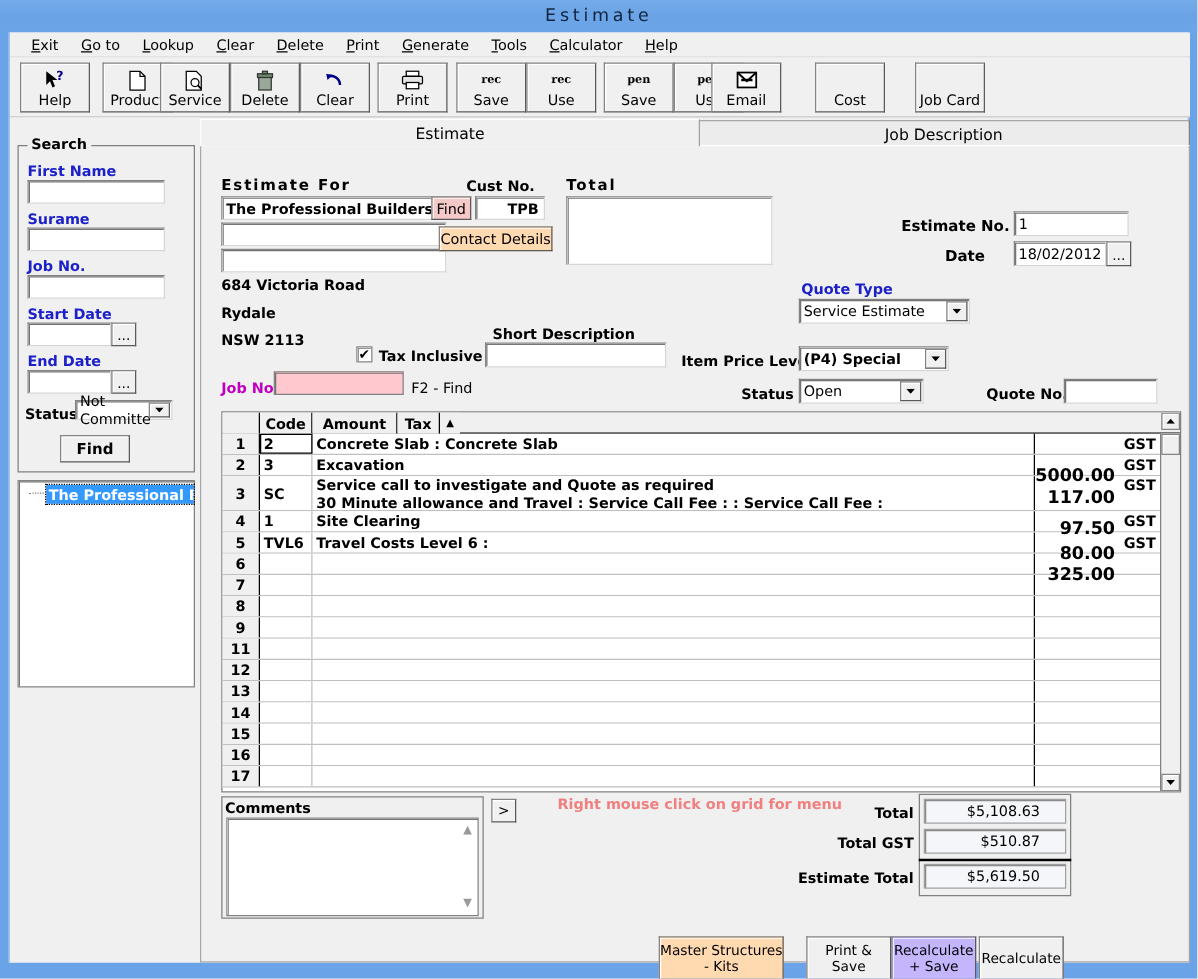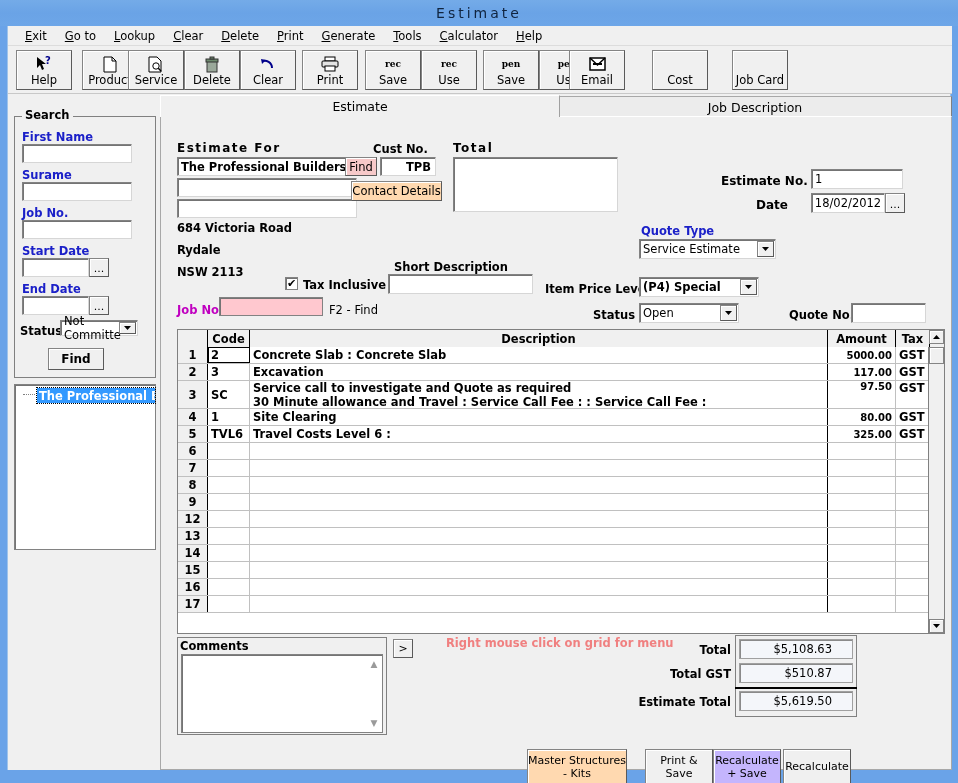--- a/index.html
+++ b/index.html
@@ -233,22 +233,22 @@
     font-size: 11.5px; font-weight: bold; color: #000;
     display: flex; align-items: center; padding-left: 3px;
   }
   .gc-desc {
     flex: 1; border-right: 1px solid #000;
     font-size: 11.5px; font-weight: bold; color: #000;
     display: flex; flex-direction: column; justify-content: center; padding-left: 3px;
   }
   .gc-amt {
     width: 68px; min-width: 68px; border-right: 1px solid #c0c0c0;
-    font-size: 10px; font-weight: bold; color: #000;
-    display: flex; align-items: center; justify-content: flex-end; padding-right: 3px;
+    font-size: 14px; font-weight: bold; color: #000;
+    display: flex; align-items: center; justify-content: flex-end; padding-right: 3px; margin-top: 34px;
   }
   .gc-tax {
     width: 34px; min-width: 34px; border-right: 1px solid #808080;
     font-size: 11.5px; font-weight: bold; color: #000;
     display: flex; align-items: center; padding-left: 3px;
   }
   .gc-pad { width: 16px; min-width: 16px; background: #f0f0f0; }
   .cellsel { outline: 1.5px solid #000; outline-offset: -1px; }
   .gvscroll {
     position: absolute; right: 0; top: 17px; width: 16px; bottom: 0;
@@ -572,21 +572,20 @@
         </span>
       </div>
 
       <div class="boldlbl" style="left:628px; top:191px;">Quote No.</div>
       <div class="tinput" style="left:690px; top:186px; width:75px; height:20px;"></div>
 
       <div class="grid">
         <div class="gridhdr" id="gridhdr">
             <div class="gh" style="width: 30px; min-width: 30px;"></div>
             <div class="gh" style="width: 42px; min-width: 42px;">Code</div>
-            <div class="gh" style="flex: 1 1 0%;">Description</div>
             <div class="gh" style="width: 68px; min-width: 68px;">Amount</div>
             <div class="gh" style="width: 34px; min-width: 34px;">Tax</div>
             <div class="gh" style="width: 16px; min-width: 16px; border-right: none; font-size: 8px;">▲</div>
           </div>
         <div class="gridbody" id="gridbody">
             <div class="grow" style="height: 17px;">
               <div class="gc-num">1</div>
               <div class="gc-code cellsel">2</div>
               <div class="gc-desc">
                 <span>Concrete Slab : Concrete Slab</span>
@@ -661,20 +660,30 @@
               <div class="gc-code"></div>
               <div class="gc-desc">
                 <span></span>
               </div>
               <div class="gc-amt"></div>
               <div class="gc-tax"></div>
               <div class="gc-pad"></div>
             </div>
             <div class="grow" style="height: 17px;">
               <div class="gc-num">9</div>
+              <div class="gc-code"></div>
+              <div class="gc-desc">
+                <span></span>
+              </div>
+              <div class="gc-amt"></div>
+              <div class="gc-tax"></div>
+              <div class="gc-pad"></div>
+            </div>
+            <div class="grow" style="height: 17px;">
+              <div class="gc-num">11</div>
               <div class="gc-code"></div>
               <div class="gc-desc">
                 <span></span>
               </div>
               <div class="gc-amt"></div>
               <div class="gc-tax"></div>
               <div class="gc-pad"></div>
             </div>
             <div class="grow" style="height: 17px;">
               <div class="gc-num">12</div>

